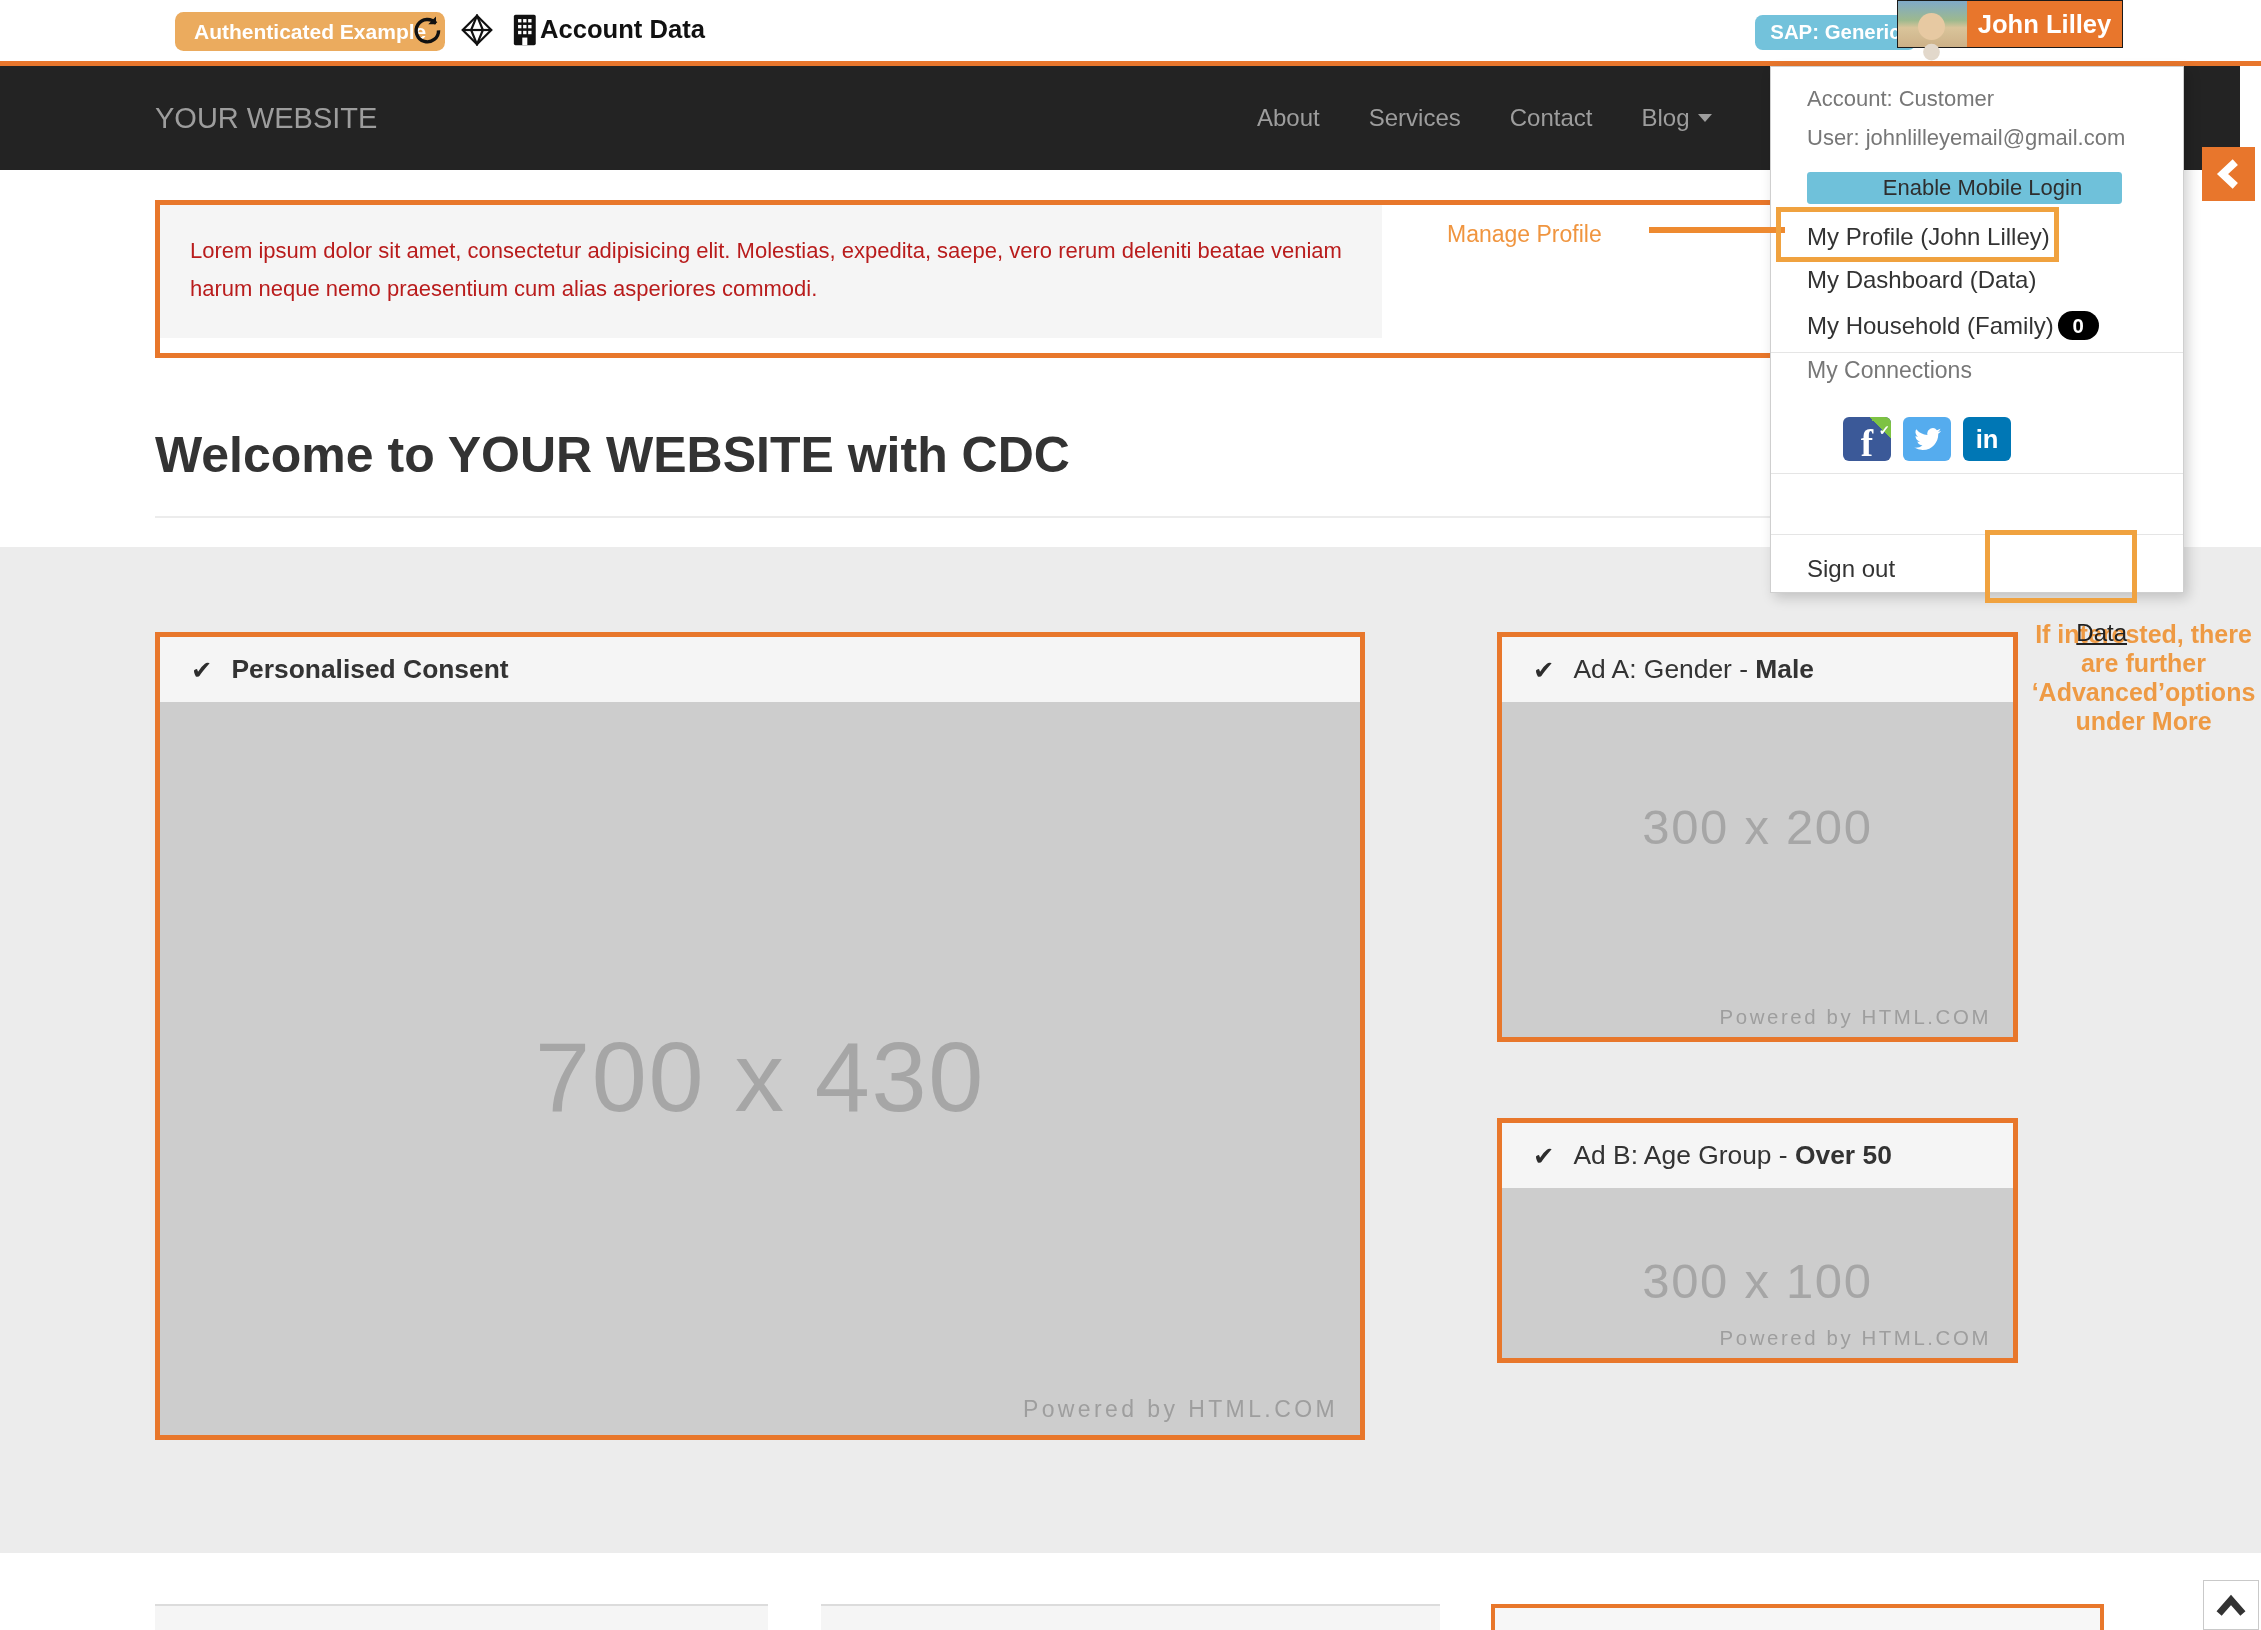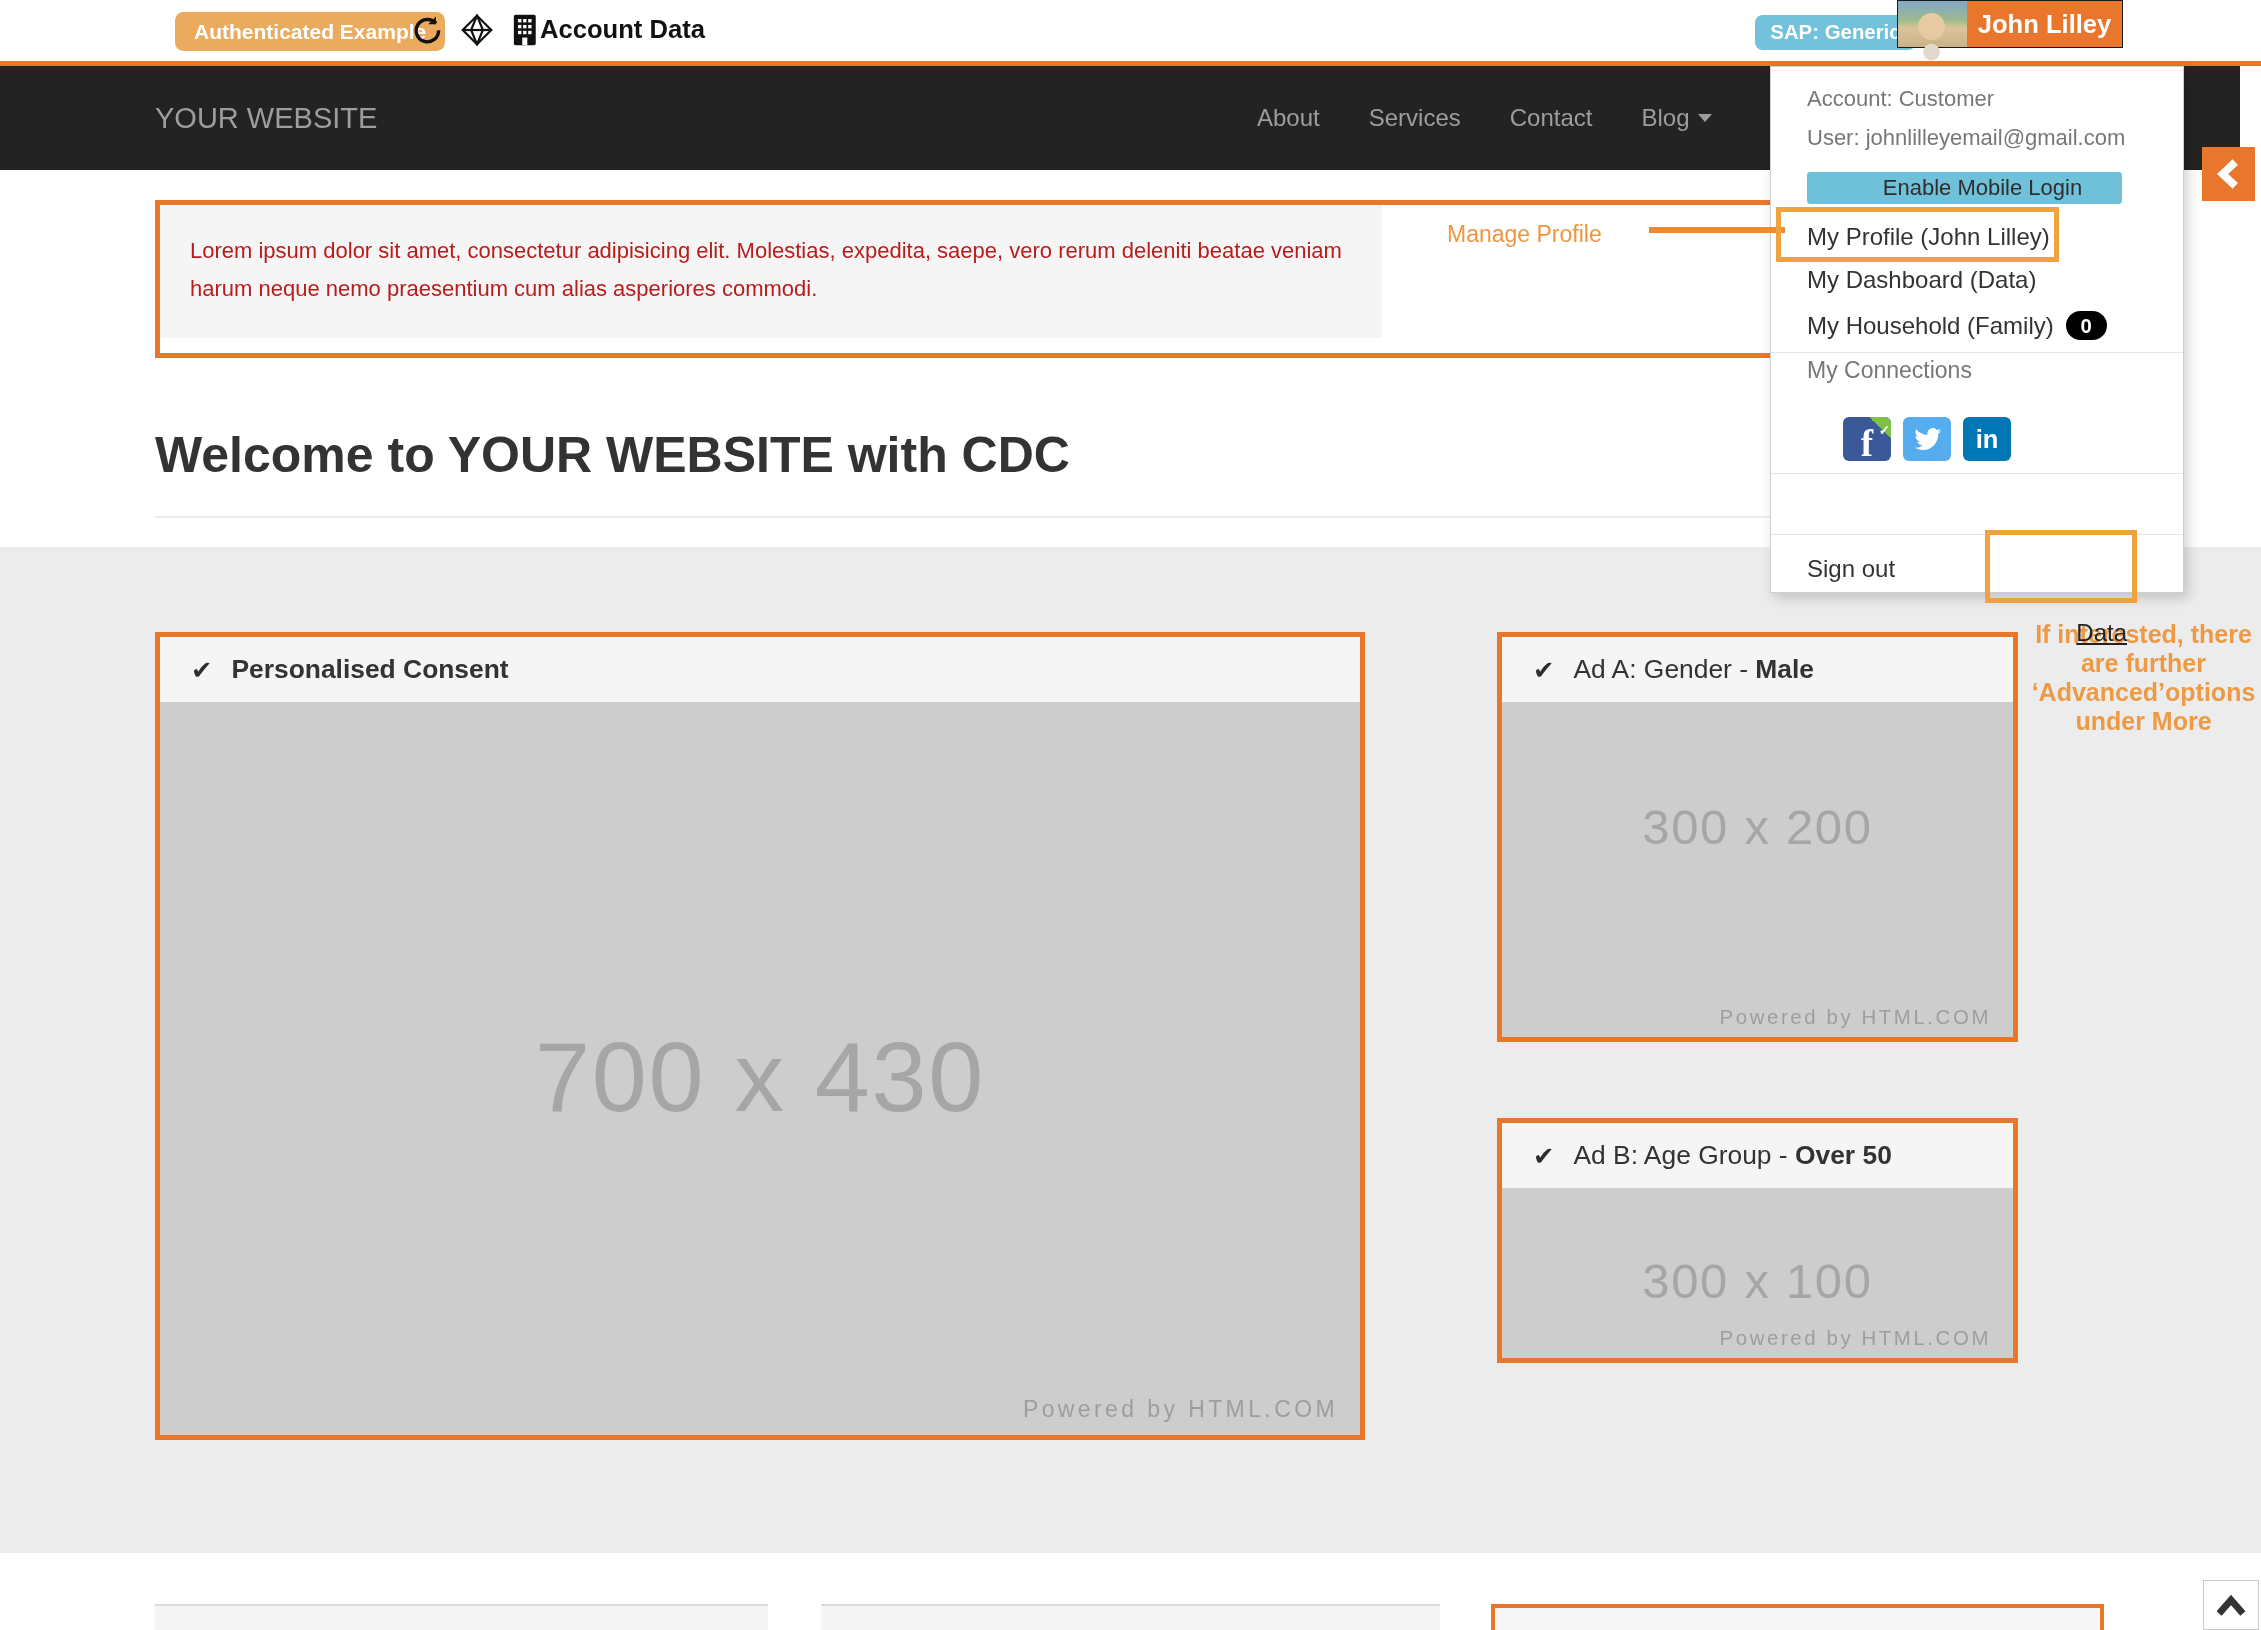--- a/index.html
+++ b/index.html
@@ -92,21 +92,21 @@
     box-shadow:4.3px 5.1px 12px rgba(0,0,0,.18);}
   .dd{position:absolute;left:36px;font-size:24px;color:#333;white-space:nowrap;cursor:pointer;}
   .dd-static{color:#777;cursor:default;}
   .dd-account{top:19px;font-size:22px;}
   .dd-user{top:58px;font-size:22px;}
   .dd-enable{top:105px;left:36px;width:279px;height:31.5px;background:#6FC1DA;border-radius:3.4px;
     color:#2E2E2E;font-size:22px;display:flex;align-items:center;justify-content:center;
     cursor:pointer;position:absolute;padding-left:36px;}
   .dd-profile{top:156px;}
   .dd-dash{top:199px;}
-  .dd-house{top:244px;display:flex;align-items:center;gap:12px;}
+  .dd-house{top:244px;display:flex;align-items:center;gap:4px;}
   .dd-badge{background:#000;color:#fff;font-size:20.4px;font-weight:bold;border-radius:15.3px;
     min-width:22px;padding:2.6px 9.4px;text-align:center;display:inline-block;line-height:24px;}
   .dd-divider{position:absolute;left:0;width:100%;height:0.9px;background:#E5E5E5;}
   .dd-div1{top:285px;} .dd-div2{top:406px;} .dd-div3{top:467px;}
   .dd-connections{top:290px;font-size:23px;}
   .dd-social{top:350px;left:72px;position:absolute;display:flex;gap:12px;}
   .soc{width:48px;height:44px;border-radius:6px;color:#fff;font-weight:bold;
     display:flex;align-items:flex-end;justify-content:center;overflow:hidden;
     position:relative;cursor:pointer;}
   .soc-fb{background:#3B5998;font-size:37px;line-height:34px;font-family:"Liberation Serif",serif;}

